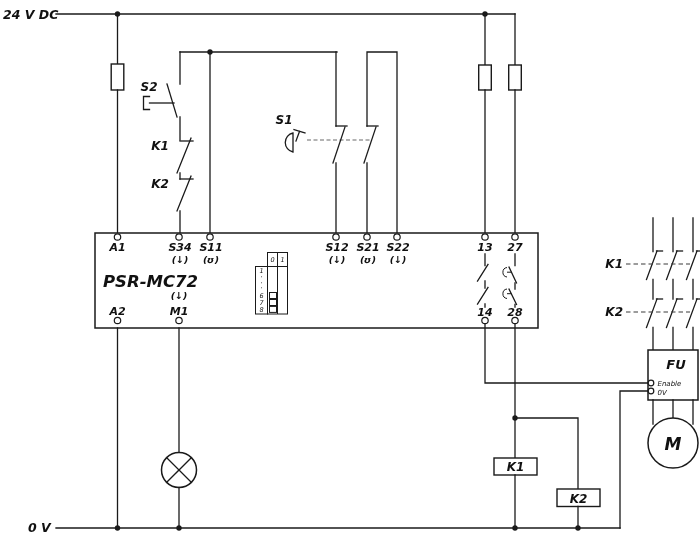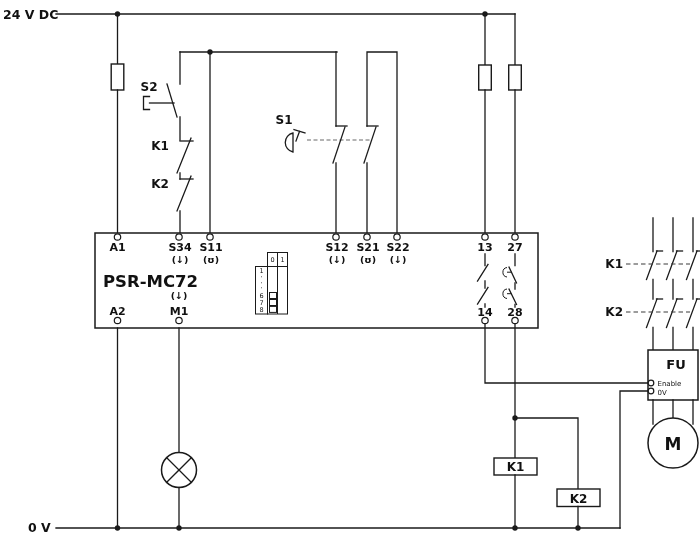--- a/index.html
+++ b/index.html
@@ -1,16 +1,16 @@
 <!DOCTYPE html>
 <html><head>
 <meta charset="utf-8">
 <style>
   html,body{margin:0;padding:0;background:#fff;}
-  .stage{position:relative;width:700px;height:534px;background:#ffffff;overflow:hidden;}
+  .stage{position:relative;width:700px;height:534px;background:#ffffff;overflow:hidden;font-style:italic;}
   svg text{font-family:"DejaVu Sans","Liberation Sans",sans-serif;fill:#111;}
   .lbl{font-weight:bold;font-size:11px;}
   .lbl-sym{font-weight:bold;font-size:9.5px;}
   .lbl-rail{font-weight:bold;font-size:12.5px;}
   .lbl-model{font-weight:bold;font-size:16.5px;}
   .lbl-comp{font-weight:bold;font-size:12px;}
   .lbl-fu{font-weight:bold;font-size:13px;}
   .lbl-io{font-size:7px;}
   .lbl-motor{font-weight:bold;font-size:17px;}
   .lbl-dip{font-size:6.5px;}

